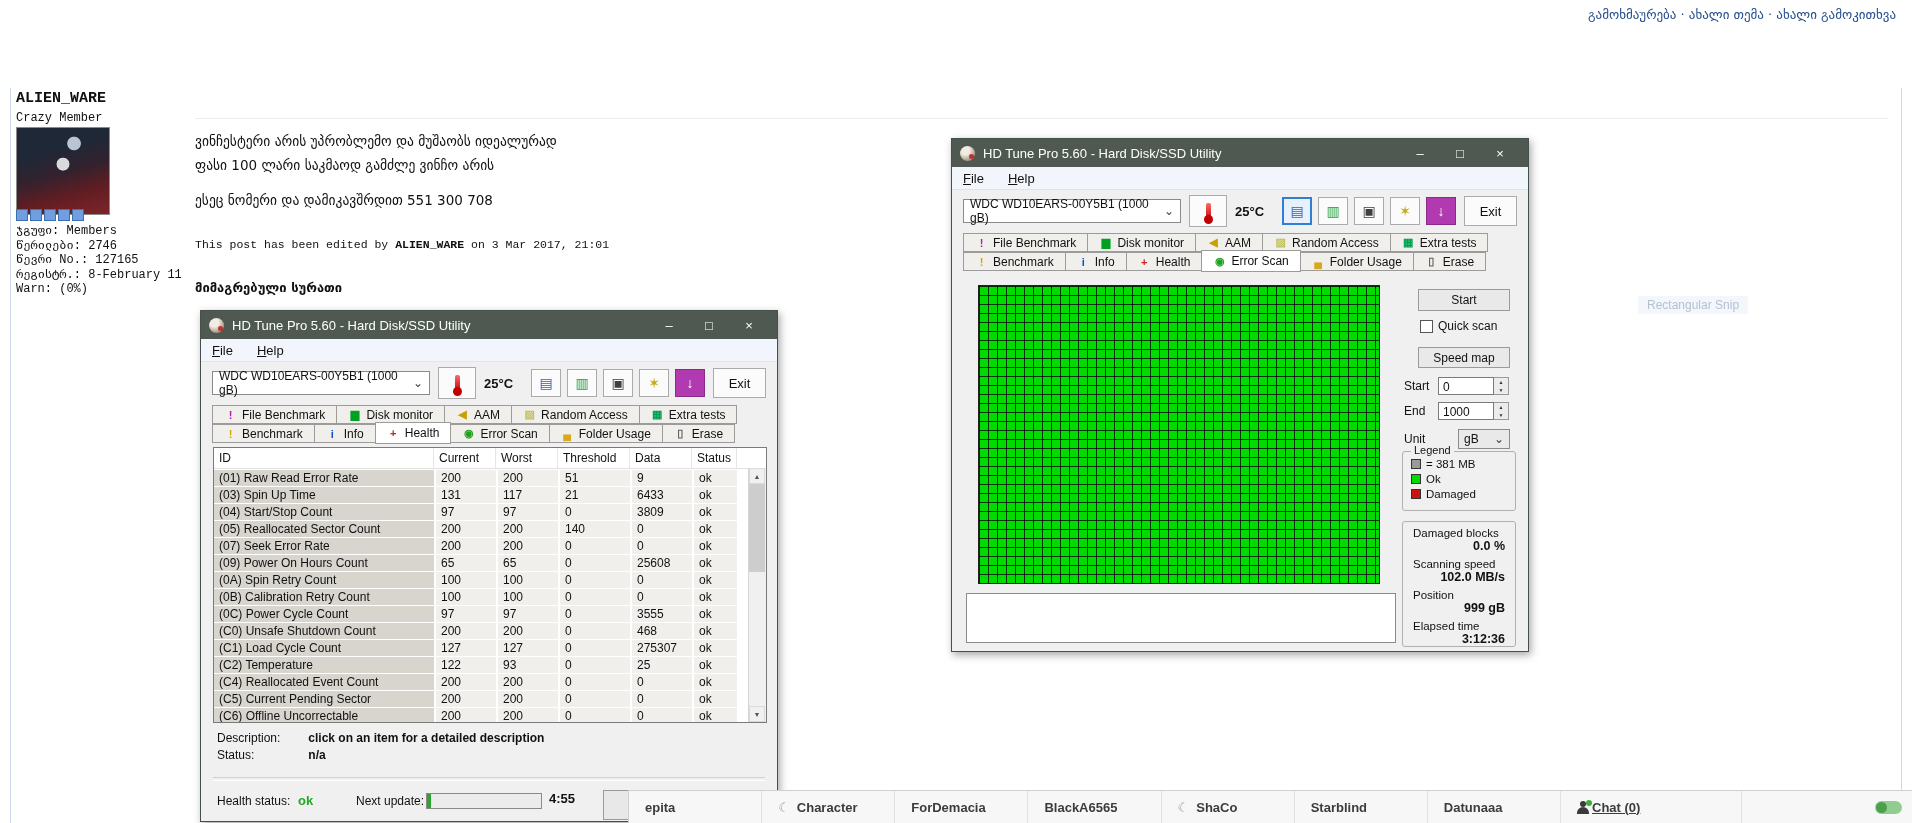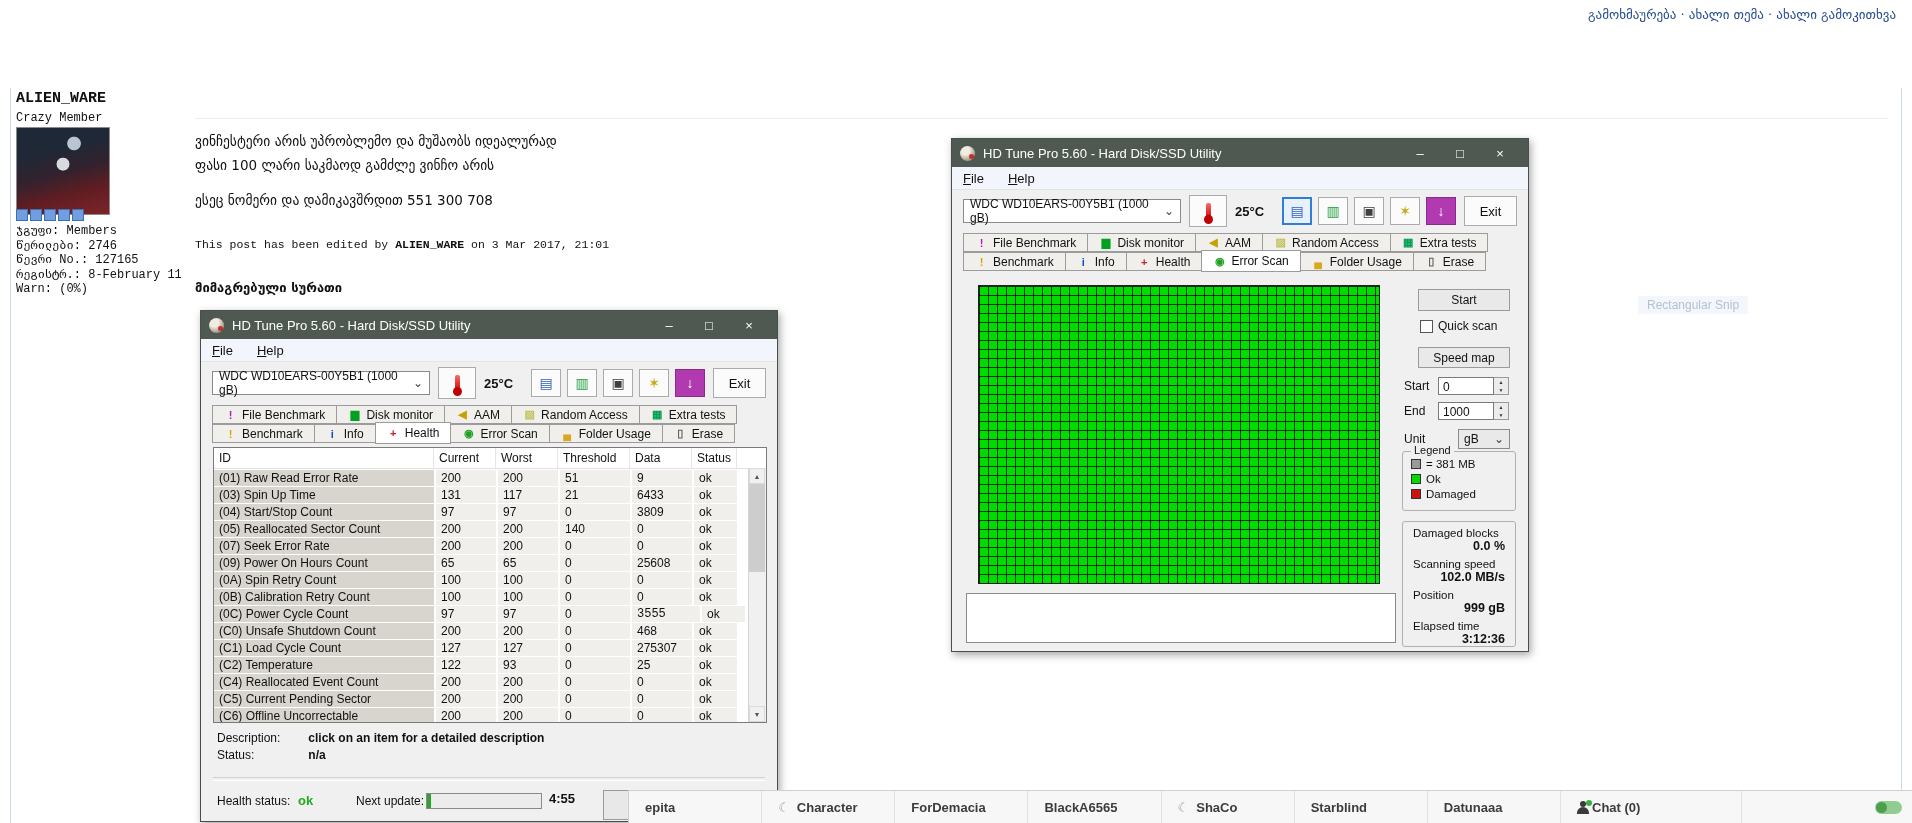--- a/index.html
+++ b/index.html
@@ -137,21 +137,21 @@
   .snip-ghost { position:absolute; left:1638px; top:296px; font-size:12px; color:rgba(125,148,175,.55);
                 background:rgba(214,230,246,.30); padding:2px 9px; z-index:5; }
 
   
   .chatbar { position:absolute; left:628px; right:0; top:790px; height:33px; background:#f7f7f7;
              border-top:1px solid #cfcfcf; border-left:1px solid #cfcfcf; display:flex; z-index:60; box-sizing:border-box; }
   #chat-tabs { display:flex; flex:1; }
   .chattab { flex:1; border-right:1px solid #e2e2e2; display:flex; align-items:center; padding-left:16px; gap:7px;
              font-size:13px; font-weight:bold; color:#3c3c3c; overflow:hidden; white-space:nowrap; }
   .chat-cell { width:164px; flex:none; border-right:1px solid #e2e2e2; display:flex; align-items:center;
-               padding-left:16px; font-size:13px; font-weight:bold; color:#3c3c3c; }
+               padding-left:16px; font-size:13px; font-weight:bold; color:#3c3c3c;text-decoration:underline; }
   .person { width:12px; height:13px; position:relative; flex:none; }
   .person::before { content:""; position:absolute; left:3px; top:0; width:6px; height:6px; border-radius:50%; background:#3a3a3a; }
   .person::after { content:""; position:absolute; left:0; top:6px; width:12px; height:7px; border-radius:6px 6px 0 0; background:#3a3a3a; }
   .odot { width:6px; height:6px; border-radius:50%; background:#3ab03a; flex:none; margin-left:-3px; margin-top:-8px; }
   .toggle-cell { width:170px; flex:none; position:relative; }
   .toggle { position:absolute; right:10px; top:10px; width:27px; height:13px; border-radius:7px; background:#8fce8f; }
   .toggle::before { content:""; position:absolute; left:1px; top:1px; width:11px; height:11px; border-radius:50%; background:#4d9e4d; }
 </style>
 </head>
 <body>
@@ -337,21 +337,21 @@
             <span style="width: 60px;">100</span>
             <span style="width: 70px;">0</span>
             <span style="width: 60px;">0</span>
             <span style="width: 43px;">ok</span>
           </div>
           <div class="hrow">
             <span style="width: 220px;">(0C) Power Cycle Count</span>
             <span style="width: 60px;">97</span>
             <span style="width: 60px;">97</span>
             <span style="width: 70px;">0</span>
-            <span style="width: 68px; font-family: Liberation Mono, monospace;">3555</span>
+            <span style="width: 60px;">3555</span>
             <span style="width: 43px;">ok</span>
           </div>
           <div class="hrow">
             <span style="width: 220px;">(C0) Unsafe Shutdown Count</span>
             <span style="width: 60px;">200</span>
             <span style="width: 60px;">200</span>
             <span style="width: 70px;">0</span>
             <span style="width: 60px;">468</span>
             <span style="width: 43px;">ok</span>
           </div>

